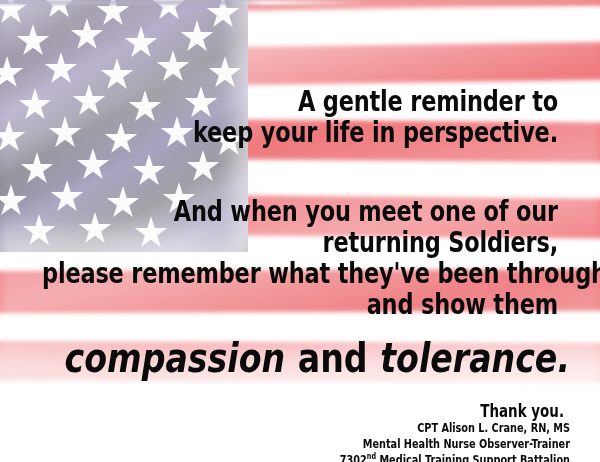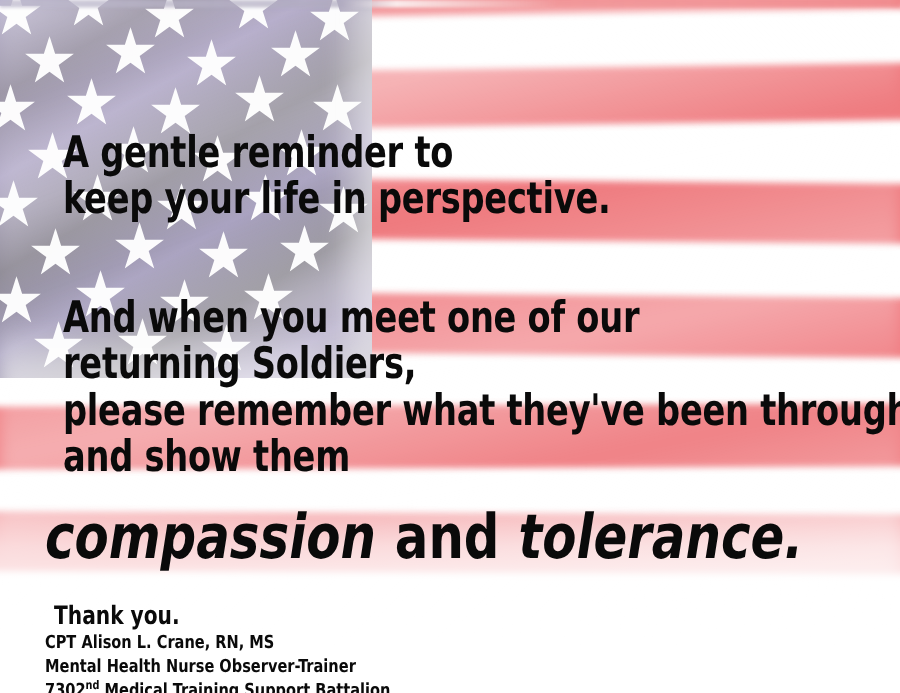--- a/index.html
+++ b/index.html
@@ -158,21 +158,21 @@
       rgba(250,245,245,.9) 44%,
       rgba(240,150,152,.65) 62%,
       rgba(238,130,133,.6) 100%);
     filter: blur(1px);
   }
 
   
   .text-layer {
     position: absolute;
     inset: 0;
-    text-align: left;
+    text-align: right;
   }
 
   .headline {
     position: absolute;
     left: 0; right: 0;
     color: #0a0a0a;
     font-family: "DejaVu Sans Condensed", "Liberation Sans Narrow", "Liberation Sans", sans-serif;
     font-weight: 700;
     font-stretch: condensed;
     letter-spacing: -0.2px;

